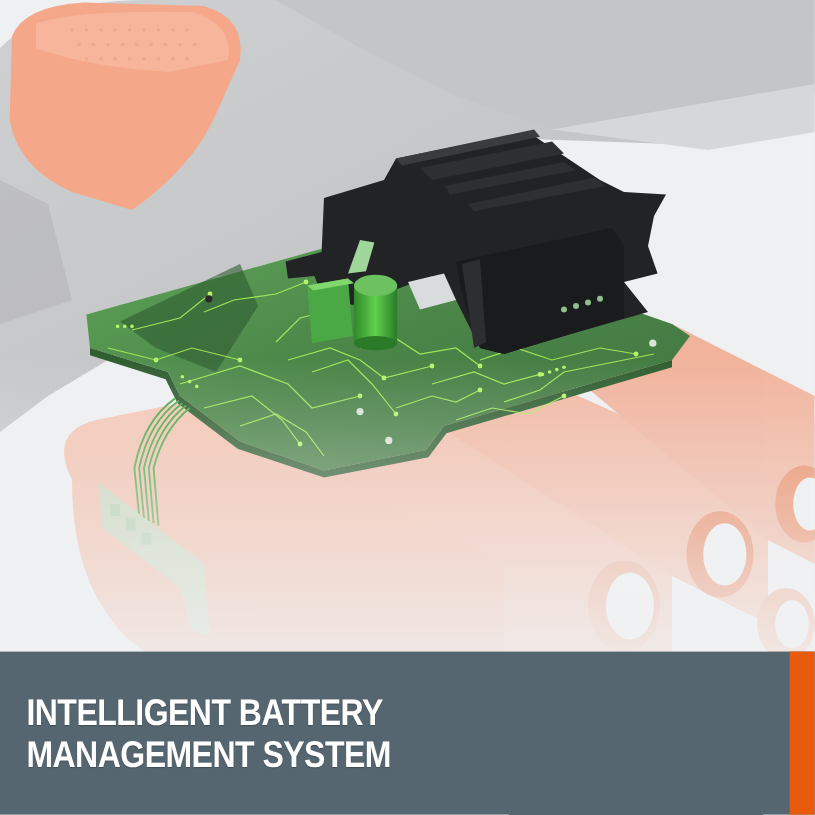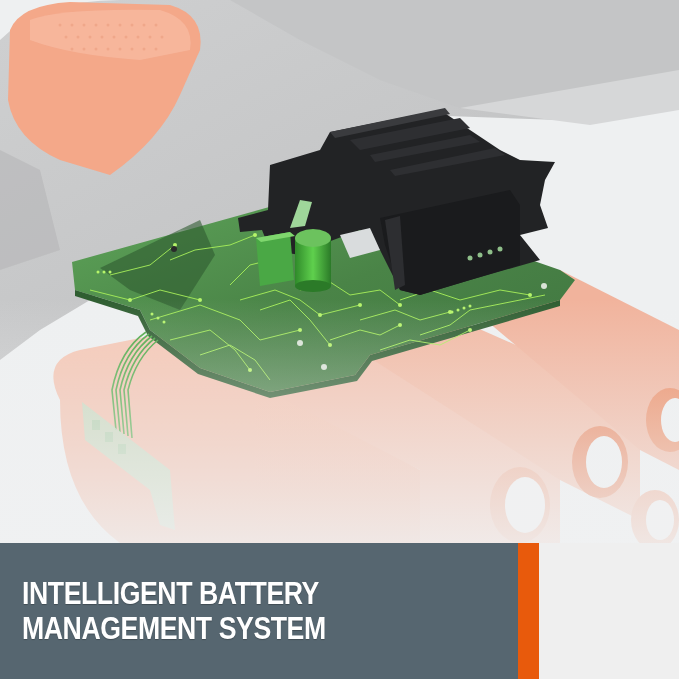--- a/index.html
+++ b/index.html
@@ -1,19 +1,19 @@
 <!DOCTYPE html>
 <html><head>
 <meta charset="utf-8">
 <style>
   html,body{margin:0;padding:0;}
   body{width:679px;height:679px;overflow:hidden;background:#efefef;position:relative;font-family:"Liberation Sans",sans-serif;}
   .scene{position:absolute;left:0;top:0;width:679px;height:543px;overflow:hidden;background:#eef0f1;}
   .scene svg{position:absolute;left:0;top:0;}
-  .banner{position:absolute;left:0;top:543px;width:539px;height:136px;background:#566670;}
+  .banner{position:absolute;left:0;top:543px;width:679px;height:136px;background:#566670;}
   .banner-accent{position:absolute;right:0;top:0;width:21px;height:136px;}
   .headline{position:absolute;left:22px;top:33px;margin:0;color:#ffffff;font-family:"Liberation Sans",sans-serif;font-weight:bold;font-size:31px;line-height:35px;letter-spacing:-0.5px;transform:scaleX(0.86);transform-origin:left top;text-transform:uppercase;white-space:nowrap;text-shadow:0 1px 1px rgba(0,0,0,0.25);}
   .headline span{display:block;}
 </style>
 </head>
 <body>
 
 <div class="scene">
   <svg width="679" height="543" viewBox="0 0 679 543">
     <defs>

